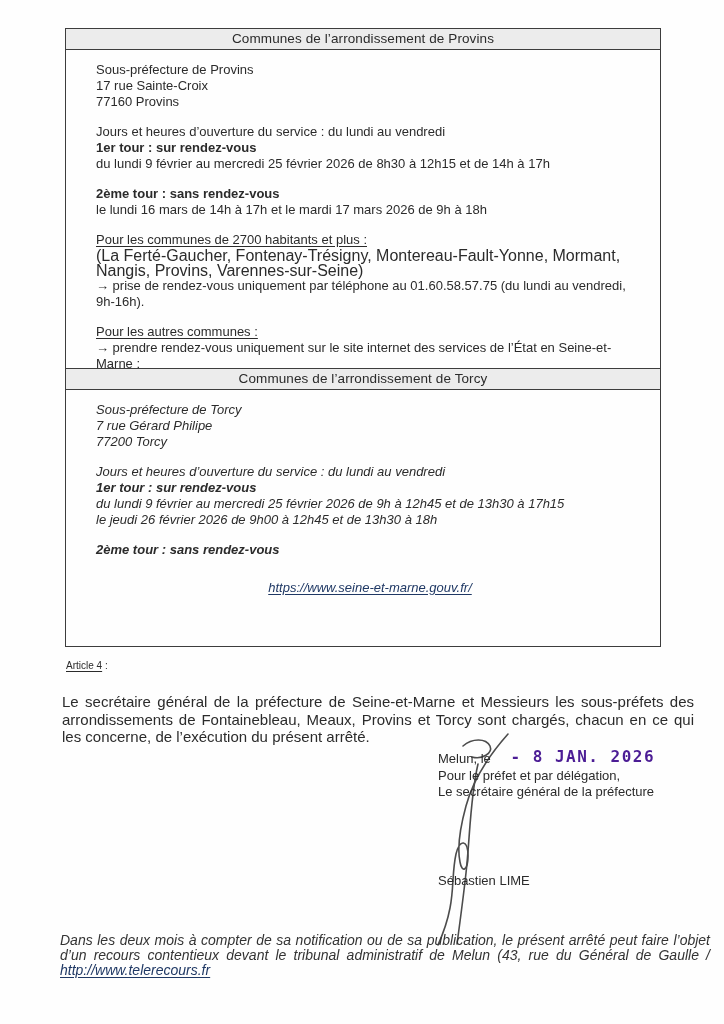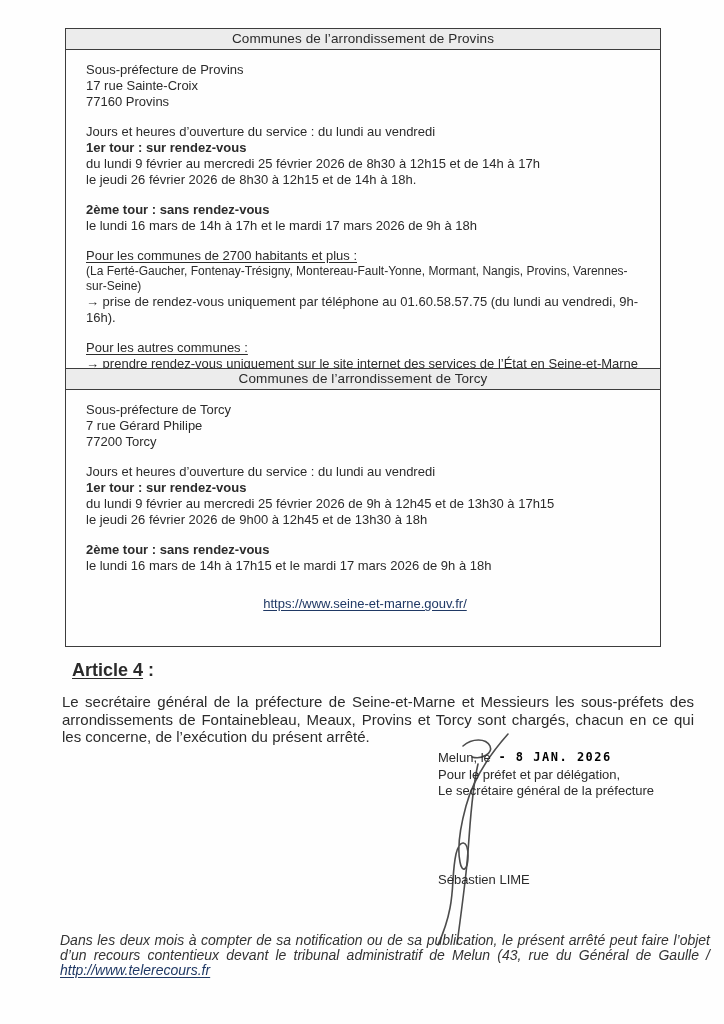--- a/index.html
+++ b/index.html
@@ -17,64 +17,64 @@
     border:1px solid #3d3d3d;
     background:#ececec;
     text-align:center;
     font-size:13.5px;
     padding:2px 0 3px 0;
     letter-spacing:.1px;
   }
   .box-body {
     border:1px solid #3d3d3d;
     border-top:none;
-    padding:12px 16px 12px 20px;
+    padding:12px 16px 12px 30px;
     font-size:13px;
     line-height:16px;
     overflow:hidden;
   }
   #box-provins { top:28px; }
   #box-provins .box-body { height:320px; }
   #box-torcy { top:368px; }
-  #box-torcy .box-body { height:257px; }
+  #box-torcy .box-body { height:257px;font-style:italic; }
   .block { margin-bottom:14px; }
   .bold { font-weight:bold; }
   .u { text-decoration:underline; text-underline-offset:2px; }
-  .small-list { font-size:12px; line-height:15px; }
+  .small-list { font-size:16px; line-height:15px; }
   .link {
     color:#1f3864;
     text-decoration:underline;
     text-underline-offset:2px;
     cursor:pointer;
     margin-top:30px;
   }
   .centered-rdv { text-align:center; margin-top:22px; }
   .article-heading {
-    position:absolute; left:72px; top:660px;
-    font-size:18px; font-weight:bold;
+    position:absolute; left:66px; top:660px;
+    font-size:10px; font-weight:normal;
   }
   .article-body {
     position:absolute; left:62px; top:693px;
     width:632px;
     font-size:15px; line-height:17.5px;
     text-align:justify;
   }
   .sign-block {
     position:absolute; left:438px; top:750px;
     font-size:13px; line-height:16.5px;
     width:260px;
   }
   .stamp-date {
     display:inline-block;
-    margin-left:4px;
+    margin-left:16px;
     font-family:"DejaVu Sans Mono", monospace;
     font-weight:bold;
-    font-size:12px;
+    font-size:16px;
     letter-spacing:1.5px;
-    color:#000000;
+    color:#4c1d95;
     transform:translateY(-1px);
   }
   .signatory { margin-top:72px; }
   .signature-svg {
     position:absolute; left:408px; top:730px;
     width:120px; height:218px;
     pointer-events:none;
     z-index:5;
   }
   .footer-note {
@@ -97,21 +97,20 @@
     <div class="box-body">
       <div class="block">
         <div>Sous-préfecture de Provins</div>
         <div>17 rue Sainte-Croix</div>
         <div>77160 Provins</div>
       </div>
       <div class="block">
         <div>Jours et heures d’ouverture du service : du lundi au vendredi</div>
         <div class="bold">1er tour : sur rendez-vous</div>
         <div>du lundi 9 février au mercredi 25 février 2026 de 8h30 à 12h15 et de 14h à 17h</div>
-        <div>le jeudi 26 février 2026 de 8h30 à 12h15 et de 14h à 18h.</div>
       </div>
       <div class="block">
         <div class="bold">2ème tour : sans rendez-vous</div>
         <div>le lundi 16 mars de 14h à 17h et le mardi 17 mars 2026 de 9h à 18h</div>
       </div>
       <div class="block">
         <div class="u">Pour les communes de 2700 habitants et plus :</div>
         <div class="small-list">(La Ferté-Gaucher, Fontenay-Trésigny, Montereau-Fault-Yonne, Mormant, Nangis, Provins, Varennes-sur-Seine)</div>
         <div>→ prise de rendez-vous uniquement par téléphone au 01.60.58.57.75 (du lundi au vendredi, 9h-16h).</div>
       </div>
@@ -132,21 +131,20 @@
         <div>77200 Torcy</div>
       </div>
       <div class="block">
         <div>Jours et heures d’ouverture du service : du lundi au vendredi</div>
         <div class="bold">1er tour : sur rendez-vous</div>
         <div>du lundi 9 février au mercredi 25 février 2026 de 9h à 12h45 et de 13h30 à 17h15</div>
         <div>le jeudi 26 février 2026 de 9h00 à 12h45 et de 13h30 à 18h</div>
       </div>
       <div class="block">
         <div class="bold">2ème tour : sans rendez-vous</div>
-        <div>le lundi 16 mars de 14h à 17h15 et le mardi 17 mars 2026 de 9h à 18h</div>
       </div>
       <div class="centered-rdv">
         <div><a class="link">https://www.seine-et-marne.gouv.fr/</a></div>
       </div>
     </div>
   </div>
 
   <div class="article-heading">
     <span class="u">Article 4</span>
     <span>:</span>

